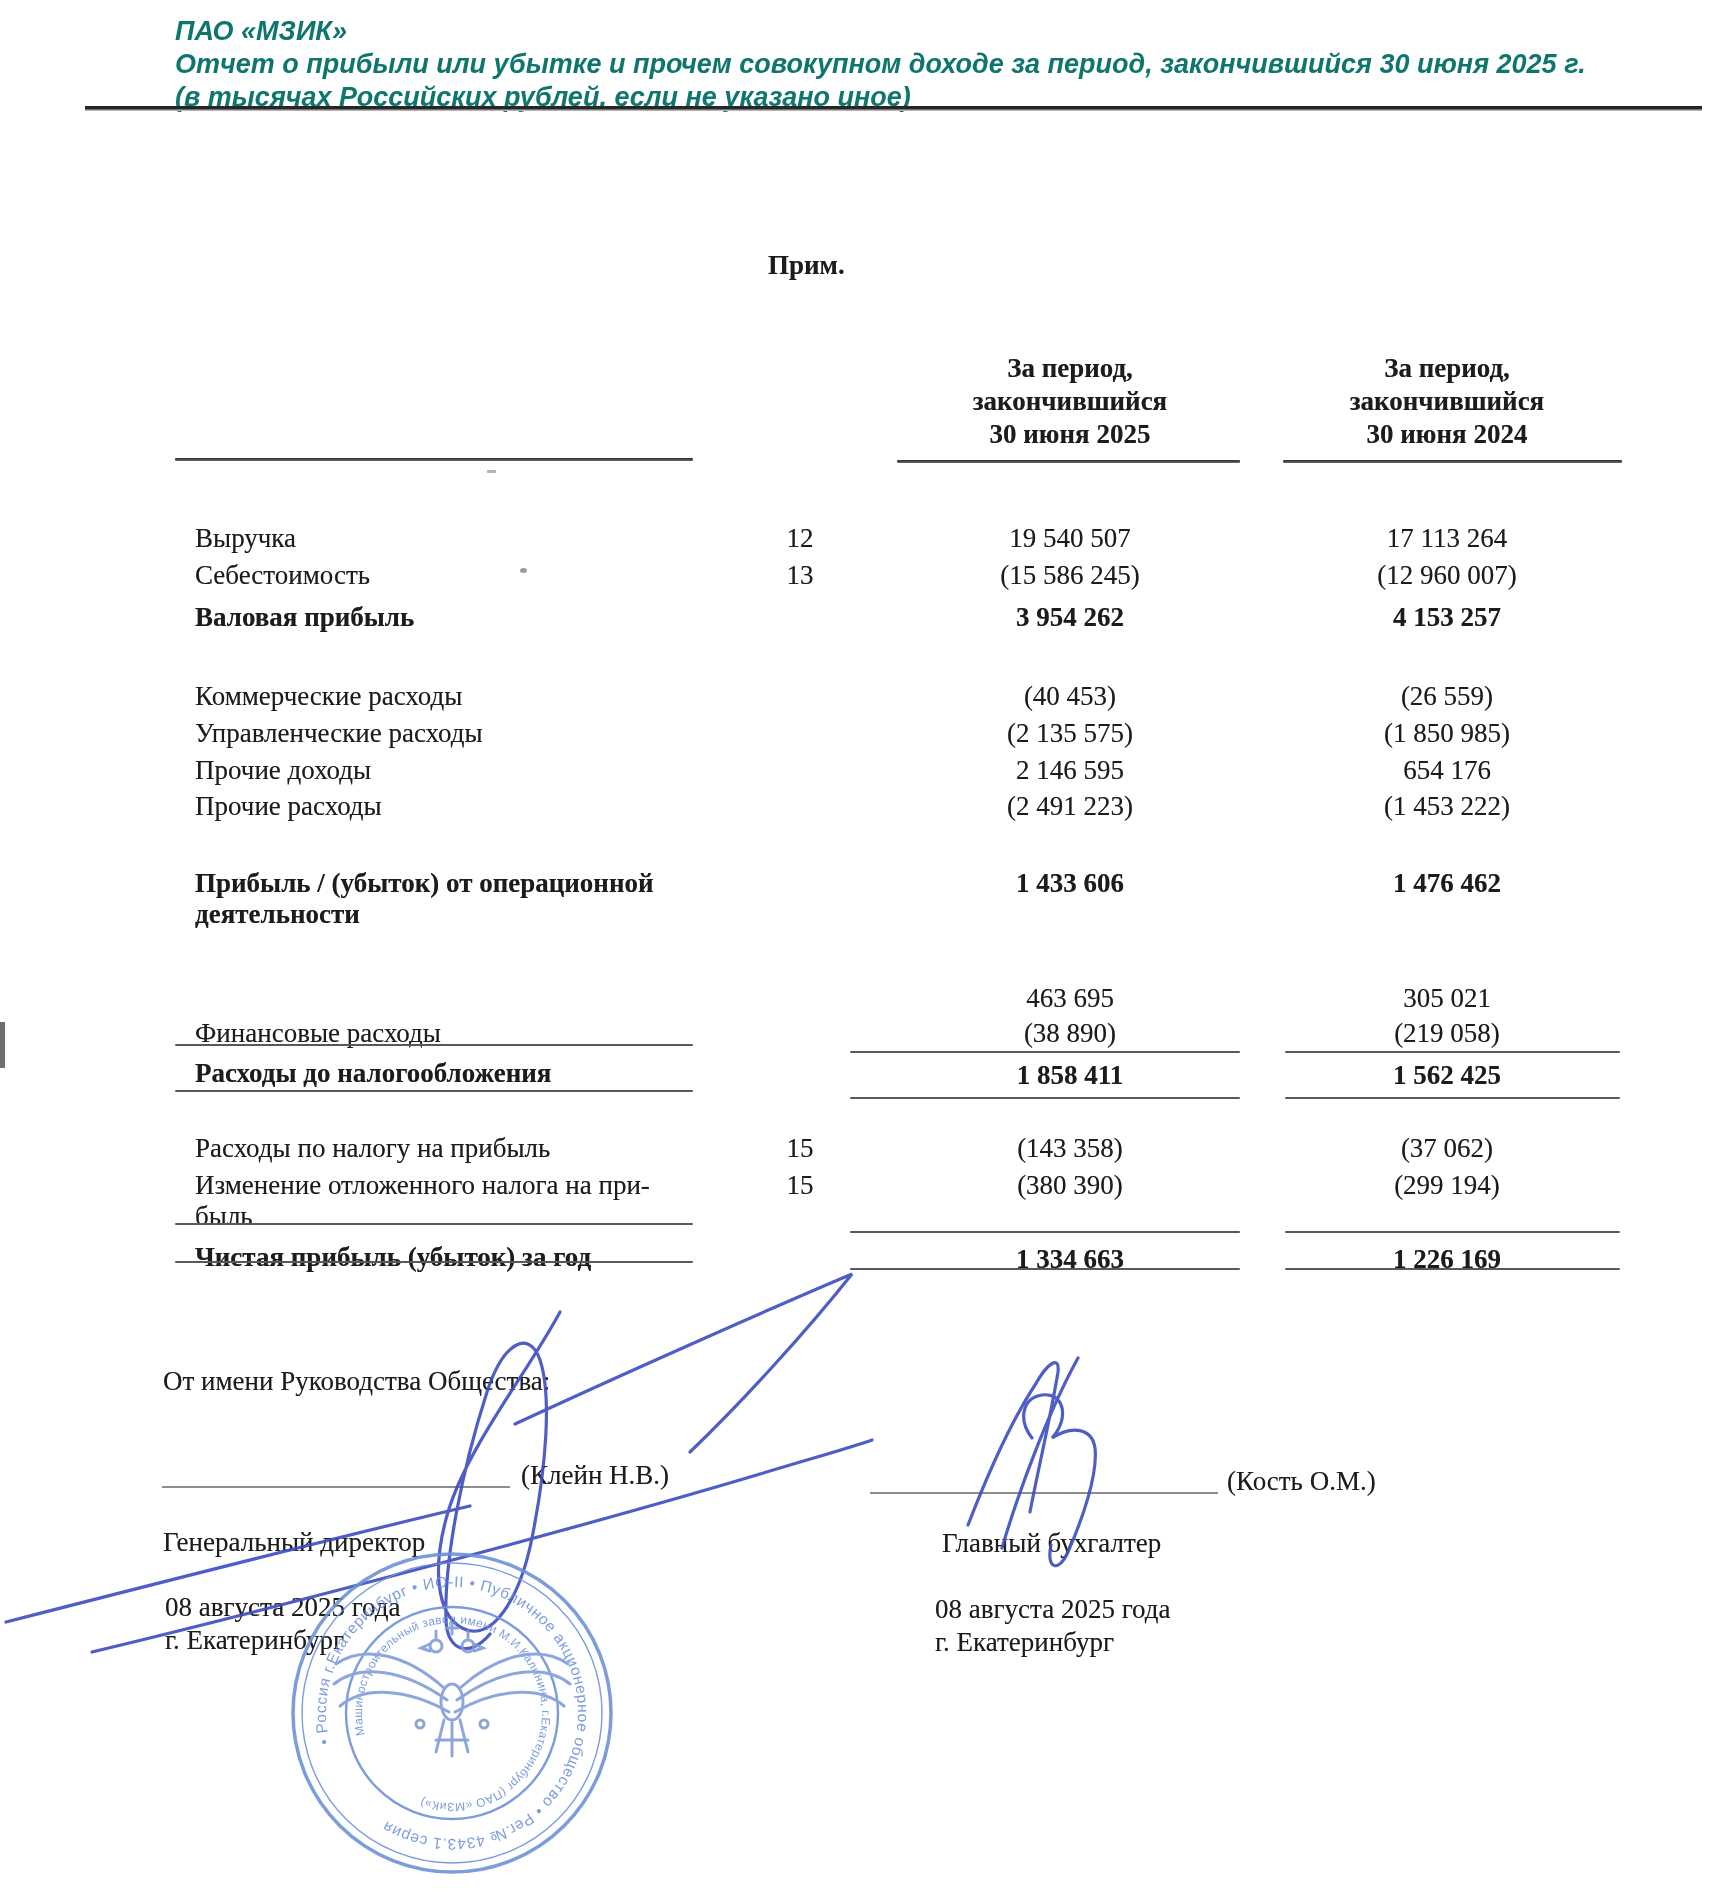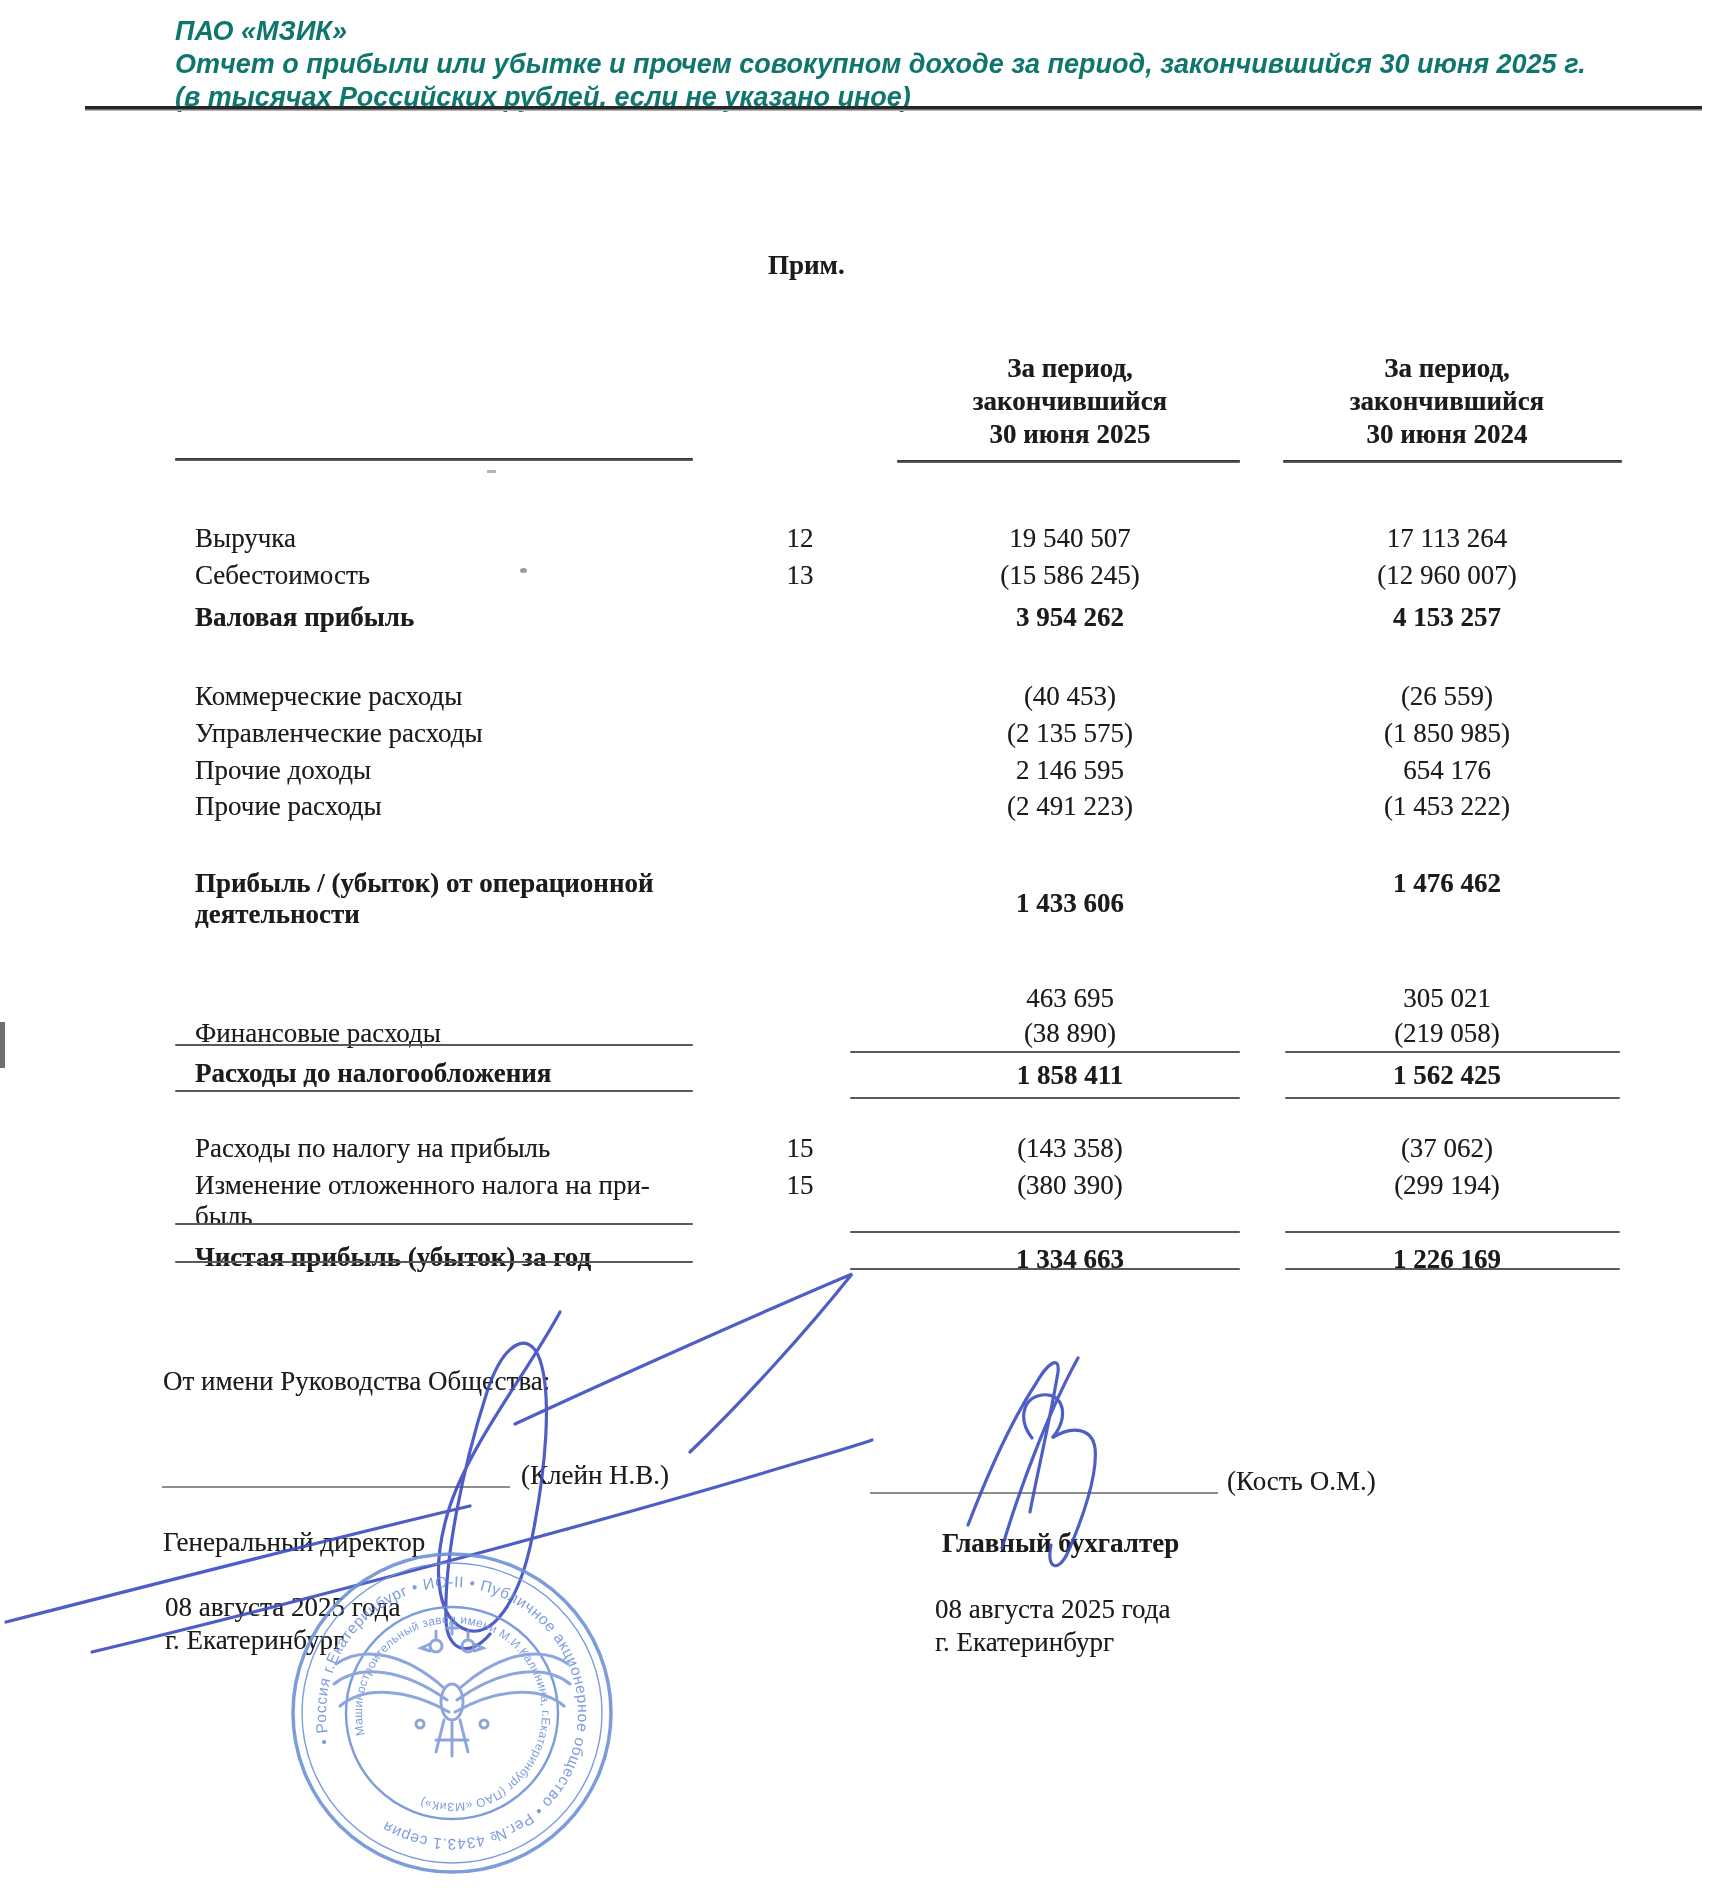--- a/index.html
+++ b/index.html
@@ -77,21 +77,21 @@
   <div class="ser c2" style="top:755px;">654 176</div>
 
   <div class="ser lbl" style="top:791px;">Прочие расходы</div>
   <div class="ser c1" style="top:791px;">(2 491 223)</div>
   <div class="ser c2" style="top:791px;">(1 453 222)</div>
 
   <div class="ser b lbl" style="top:868px;">
     <div>Прибыль / (убыток) от операционной</div>
     <div>деятельности</div>
   </div>
-  <div class="ser b c1" style="top:888px;">1 433 606</div>
+  <div class="ser b c1" style="top:868px;">1 433 606</div>
   <div class="ser b c2" style="top:868px;">1 476 462</div>
 
   <div class="ser c1" style="top:983px;">463 695</div>
   <div class="ser c2" style="top:983px;">305 021</div>
 
   <div class="ser lbl" style="top:1018px;">Финансовые расходы</div>
   <div class="ser c1" style="top:1018px;">(38 890)</div>
   <div class="ser c2" style="top:1018px;">(219 058)</div>
 
   <div class="rule-thin" style="left:175px;top:1044px;width:518px;"></div>
@@ -134,21 +134,21 @@
   <div class="sigtxt" style="left:163px;top:1366px;">От имени Руководства Общества:</div>
 
   <div class="sigline" style="left:162px;top:1486px;width:348px;"></div>
   <div class="sigtxt" style="left:521px;top:1460px;">(Клейн Н.В.)</div>
   <div class="sigtxt" style="left:163px;top:1527px;">Генеральный директор</div>
   <div class="sigtxt" style="left:165px;top:1592px;">08 августа  2025 года</div>
   <div class="sigtxt" style="left:165px;top:1625px;">г. Екатеринбург</div>
 
   <div class="sigline" style="left:870px;top:1492px;width:348px;"></div>
   <div class="sigtxt" style="left:1227px;top:1466px;">(Кость О.М.)</div>
-  <div class="sigtxt" style="left:942px;top:1528px;font-weight:bold;">Главный бухгалтер</div>
+  <div class="sigtxt" style="left:942px;top:1528px;">Главный бухгалтер</div>
   <div class="sigtxt" style="left:935px;top:1594px;">08 августа  2025 года</div>
   <div class="sigtxt" style="left:935px;top:1627px;">г. Екатеринбург</div>
 
   <div class="artifact" style="left:0;top:1022px;width:5px;height:46px;background:#6e6e6e;"></div>
   <div class="artifact" style="left:520px;top:568px;width:7px;height:5px;border-radius:50%;background:#9a9a9a;"></div>
   <div class="artifact" style="left:487px;top:470px;width:9px;height:3px;background:#b5b5b5;"></div>
 
   <svg class="overlay" width="1710" height="1892" viewBox="0 0 1710 1892">
 
     <g fill="none" stroke="#3d4dc0" stroke-width="3.2" stroke-linecap="round" opacity="0.9">

